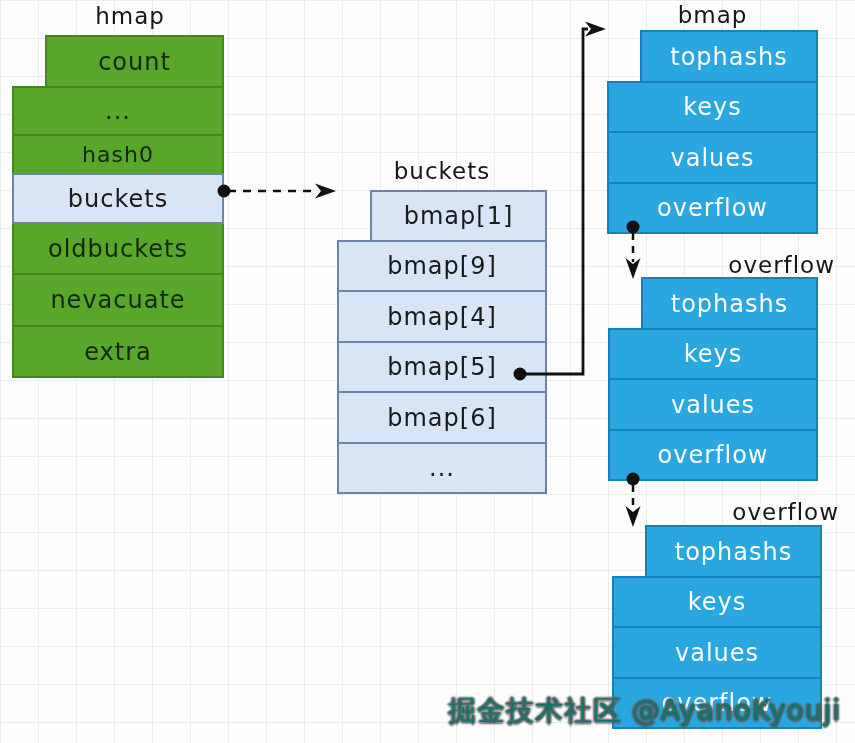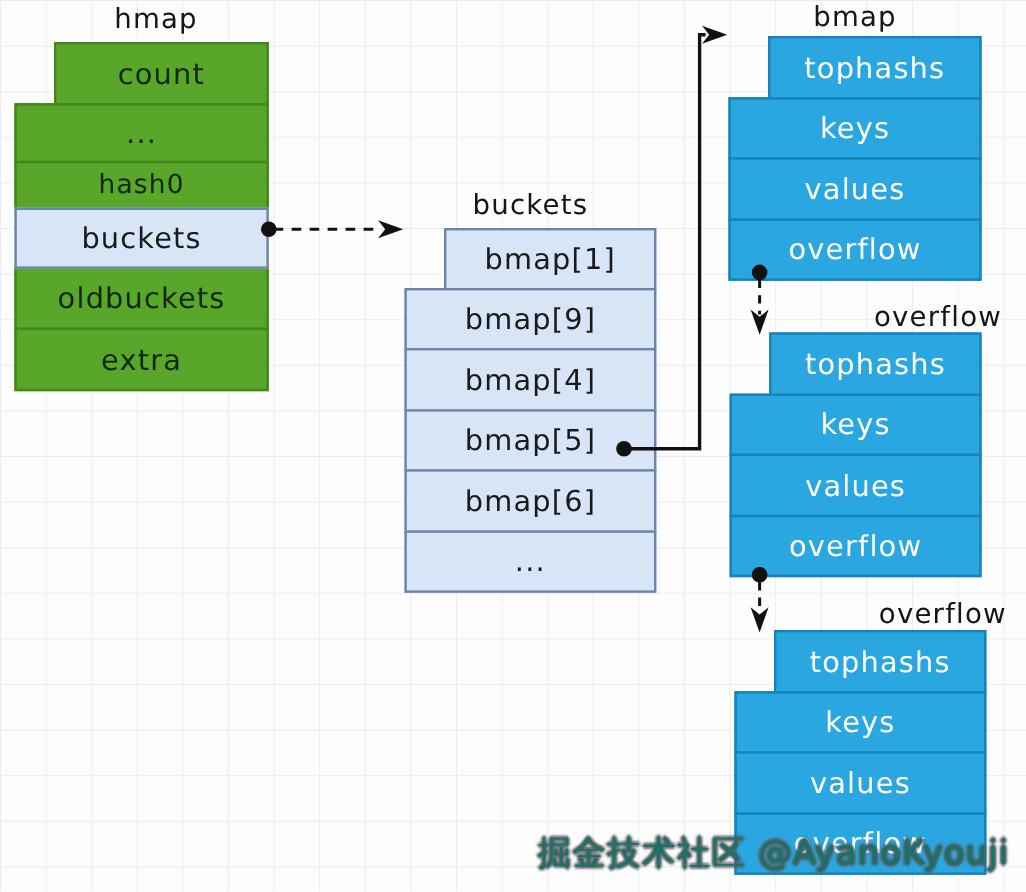--- a/index.html
+++ b/index.html
@@ -39,20 +39,21 @@
 </head>
 <body>
 
 <div class="abs title" style="left:24px;top:3px;width:212px;">hmap</div>
 <div class="tbl" style="left:12px;top:35px;width:212px;">
   <div class="row g h53">count</div>
   <div class="row g h50">...</div>
   <div class="row g h26" style="font-size:22px;">hash0</div>
   <div class="row hl h51">buckets</div>
   <div class="row g h53">oldbuckets</div>
+  <div class="row g h54">nevacuate</div>
   <div class="row g h53">extra</div>
 </div>
 
 <div class="abs title" style="left:337px;top:158px;width:210px;">buckets</div>
 <div class="tbl" style="left:337px;top:190px;width:210px;">
   <div class="row lb h52">bmap[1]</div>
   <div class="row lb h52">bmap[9]</div>
   <div class="row lb h53">bmap[4]</div>
   <div class="row lb h52">bmap[5]</div>
   <div class="row lb h53">bmap[6]</div>

